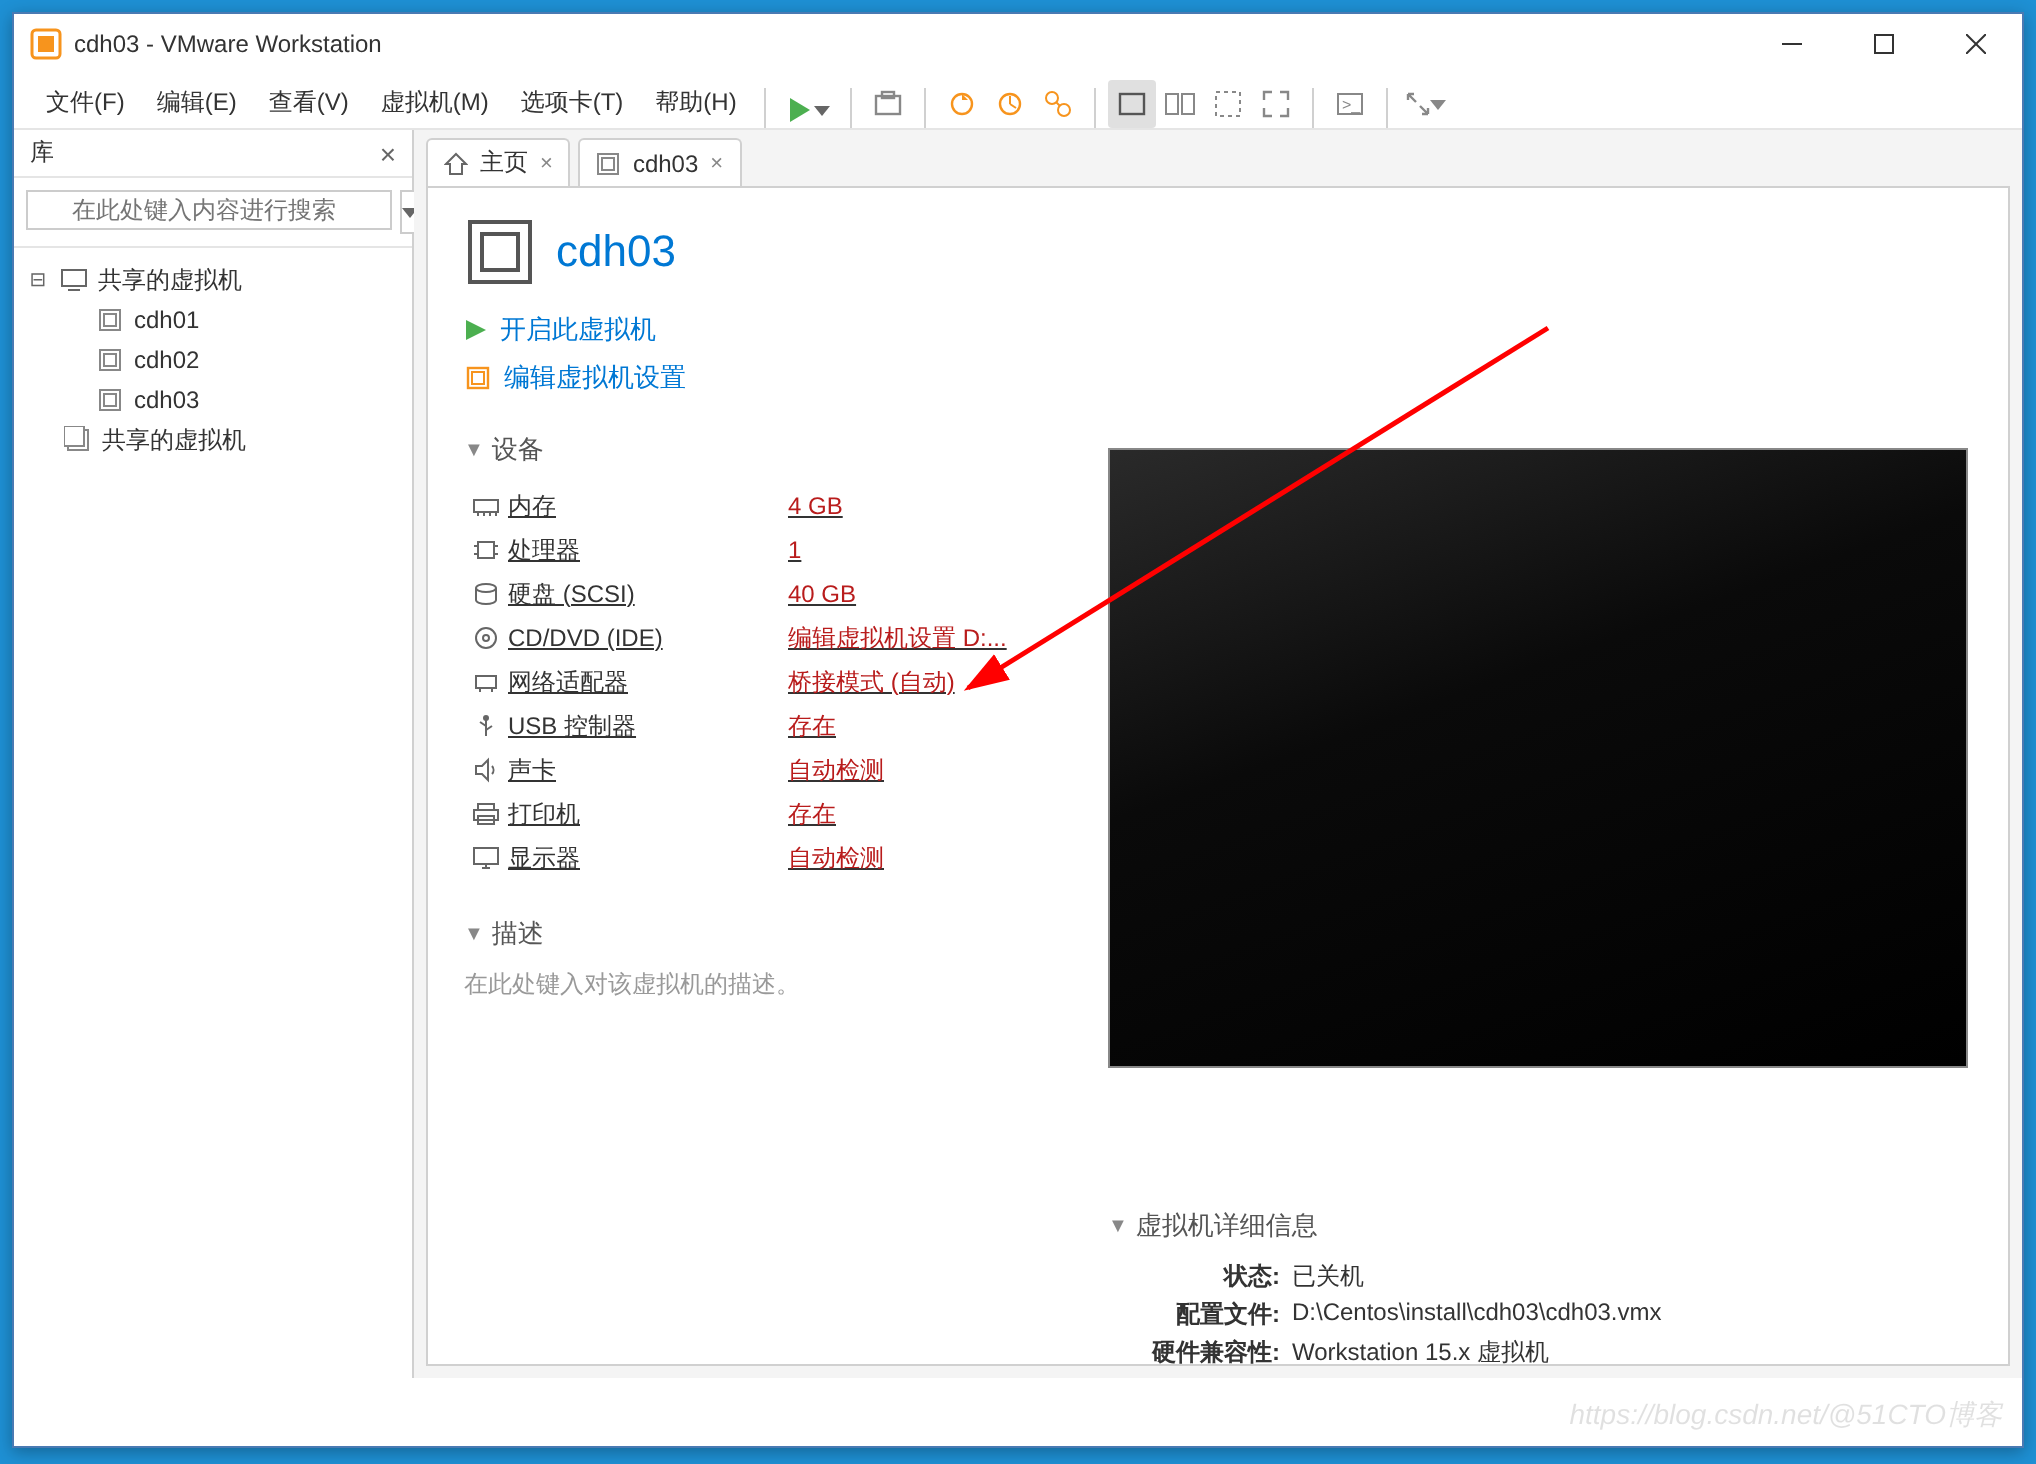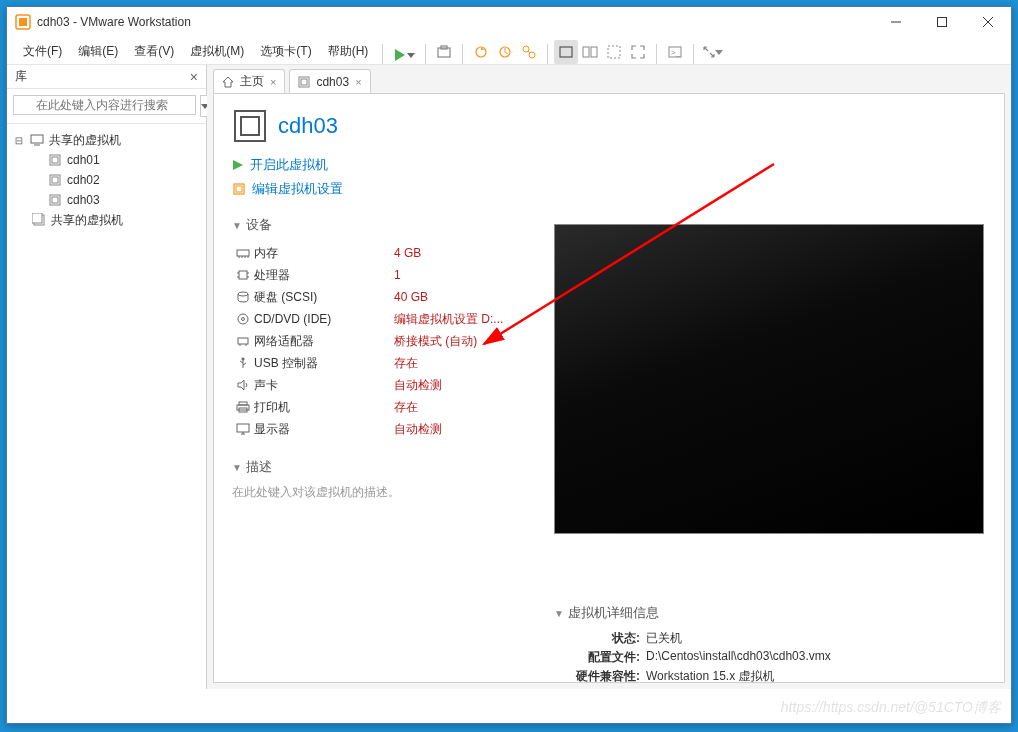--- a/index.html
+++ b/index.html
@@ -33,21 +33,21 @@
 .main { flex: 1; display: flex; flex-direction: column; background: #f4f4f4; justify-content: center; }
 .tabbar { height: 28px; display: flex; align-items: flex-end; padding: 4px 6px 0; gap: 4px; background: #f4f4f4; }
 .tab { height: 24px; display: flex; align-items: center; padding: 0 8px; background: #fff; border: 1px solid #d0d0d0; border-bottom: none; border-radius: 3px 3px 0 0; cursor: pointer; gap: 6px; font-size: 12px; }
 .tab .x { color: #888; font-size: 11px; }
 .content { flex: 1; background: #fff; border: 1px solid #d0d0d0; margin: 0 6px 6px; padding: 14px 18px; overflow: auto; position: relative; }
 .vm-title-row { display: flex; align-items: center; gap: 10px; margin-bottom: 12px; }
 .vm-title { font-size: 22px; color: #0078d4; font-weight: 400; }
 .act-link { display: flex; align-items: center; gap: 6px; color: #0078d4; cursor: pointer; margin-bottom: 6px; font-size: 13px; }
 .section-h { display: flex; align-items: center; gap: 4px; color: #555; margin: 18px 0 8px; font-size: 13px; }
 .section-h .arr { font-size: 10px; color: #888; }
-.dev-table { width: 290px; }
+.dev-table { width: 290px; text-decoration: underline; }
 .dev-row { display: flex; align-items: center; height: 22px; cursor: pointer; }
 .dev-row .ic { width: 22px; display: flex; align-items: center; justify-content: center; color: #666; }
 .dev-row .lbl { width: 140px; font-size: 12px; }
 .dev-row .val { flex: 1; font-size: 12px; color: #b91c1c; }
 .desc-ph { color: #999; font-size: 12px; margin-top: 6px; }
 .preview { position: absolute; right: 20px; top: 130px; width: 430px; height: 310px; background: #000; background: linear-gradient(160deg, #2a2a2a 0%, #0a0a0a 40%, #000 100%); border: 1px solid #888; }
 .vm-details { position: absolute; right: 20px; top: 510px; width: 430px; }
 .vm-details .section-h { margin-top: 0; }
 .detail-row { display: flex; font-size: 12px; margin-bottom: 2px; }
 .detail-row .k { width: 86px; text-align: right; font-weight: bold; margin-right: 6px; }
@@ -426,14 +426,14 @@
                 <polygon points="0,0 9,3 0,6" fill="#ff0000"></polygon>
               </marker>
             </defs>
           <line x1="310" y1="10" x2="20" y2="190" stroke="#ff0000" stroke-width="2.5" marker-end="url(#ah)"></line>
         </svg>
 
       </div>
     </div>
   </div>
 
-  <div class="watermark">https://https.csdn.net/@51CTO博客</div>
+  <div class="watermark">https://blog.csdn.net/@51CTO博客</div>
 </div>
 
 </body></html>

